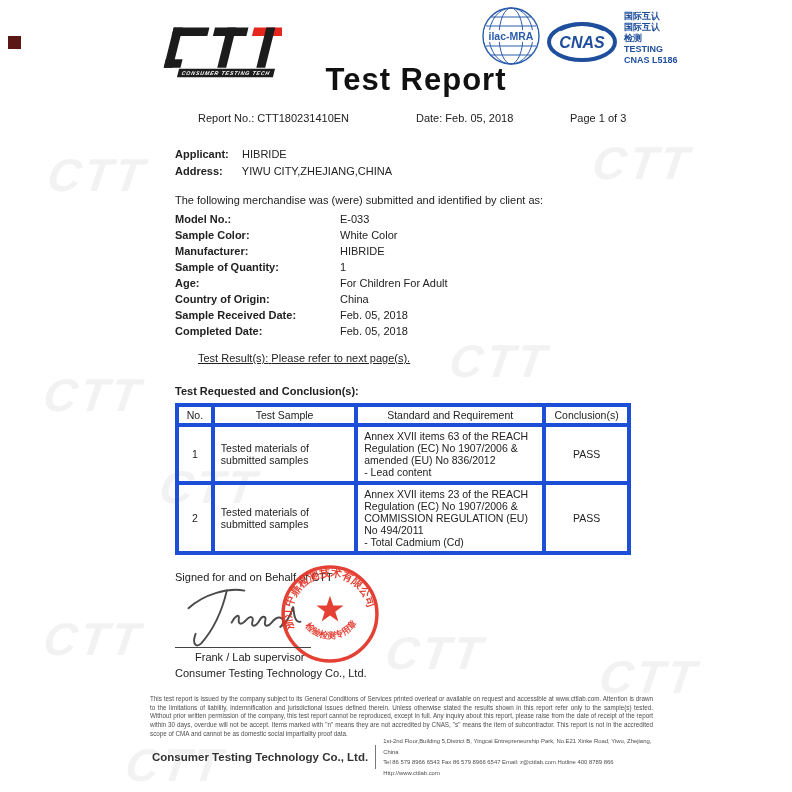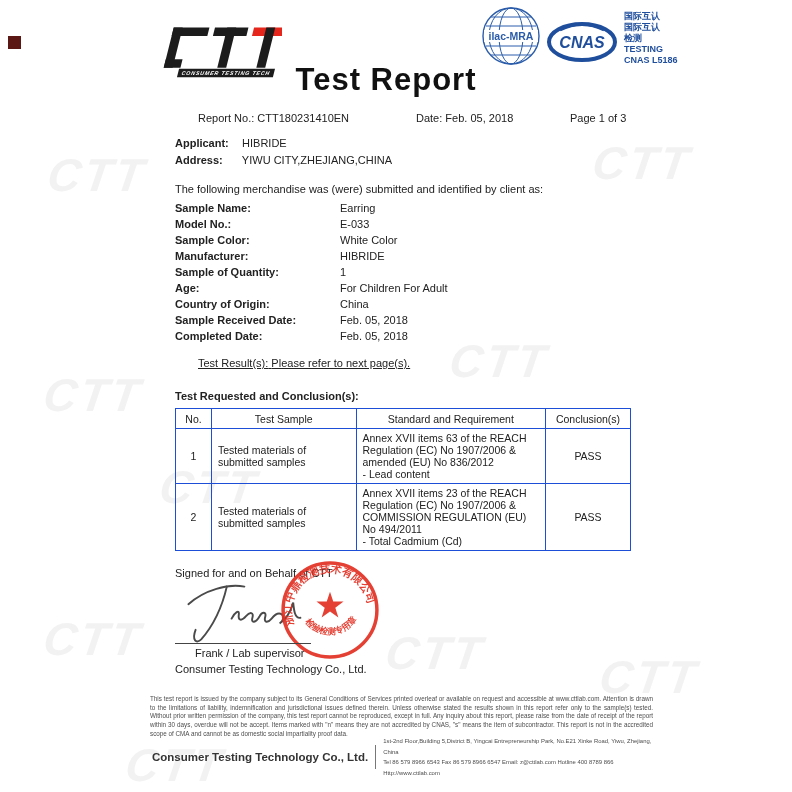--- a/index.html
+++ b/index.html
@@ -11,42 +11,42 @@
   
   .wm {
     position:absolute; font-weight:bold; font-style:italic; font-size:46px;
     letter-spacing:3px; color:rgba(110,110,110,0.09); transform:skewX(-8deg);
     pointer-events:none; user-select:none;
   }
   .scan-dot { position:absolute; left:8px; top:36px; width:13px; height:13px; background:#5a1714; }
   
   .logo-ctt { position:absolute; left:148px; top:22px; }
   .title {
-    position:absolute; left:136px; top:62px; width:500px; text-align:center;
+    position:absolute; left:166px; top:62px; width:500px; text-align:center;
     font-size:31px; font-weight:bold; color:#111; letter-spacing:1px;
   }
   .certs { position:absolute; left:480px; top:5px; display:flex; align-items:flex-start; }
   .cert-text {
     margin-left:6px; margin-top:6px; color:#1f4e9c; font-size:9px; font-weight:bold; line-height:11px;
   }
   
   .content { position:absolute; left:175px; top:112px; width:456px; font-size:11px; }
   .meta-row { display:grid; grid-template-columns:218px 177px auto; }
   .b { font-weight:normal;padding-left:23px; }
   .pair { line-height:17px; }
   .pair .lbl { display:inline-block; width:64px; font-weight:bold; }
-  .applicant-block { margin-top:11px; }
+  .applicant-block { margin-top:22px; }
   .intro { margin-top:13px; line-height:15px; }
   .sample-row { line-height:16px; }
   .sample-row .lbl { display:inline-block; width:165px; font-weight:bold; }
   .samples { margin-top:3px; }
   .result-line { margin-top:13px; text-decoration:underline; }
   .concl-heading { margin-top:21px; font-weight:bold; }
   table.ct { border-collapse:collapse; margin-top:6px; width:456px; font-size:10.5px; }
-  table.ct th, table.ct td { border:1px solid #1d4ed8; padding:3px 6px; vertical-align:middle; }
+  table.ct th, table.ct td { border:4px solid #1d4ed8; padding:3px 6px; vertical-align:middle; }
   table.ct th { font-weight:normal; text-align:center; height:20px; padding:2px 4px; }
   td.c { text-align:center; }
   td.std { white-space:pre-line; line-height:12px; padding:4px 6px; }
   col.w-no { width:36px; } col.w-sample { width:145px; } col.w-std { width:190px; } col.w-conc { width:85px; }
   
   .sig-section { position:relative; margin-top:16px; height:116px; }
   .sig-line { position:absolute; left:0; top:76px; width:136px; border-top:1px solid #444; }
   .sig-svg { position:absolute; left:2px; top:10px; }
   .sig-name-title { position:absolute; left:0; top:80px;padding-left:20px; }
   .sig-company { position:absolute; left:0; top:96px; }
@@ -133,21 +133,20 @@
       </div>
       <div class="pair">
         <span class="lbl">Address:</span>
         <span>YIWU CITY,ZHEJIANG,CHINA</span>
       </div>
     </div>
 
     <div class="intro">The following merchandise was (were) submitted and identified by client as:</div>
 
     <div class="samples">
-      <div class="sample-row"><span class="lbl">Sample Name:</span><span>Earring</span></div>
       <div class="sample-row"><span class="lbl">Model No.:</span><span>E-033</span></div>
       <div class="sample-row"><span class="lbl">Sample Color:</span><span>White Color</span></div>
       <div class="sample-row"><span class="lbl">Manufacturer:</span><span>HIBRIDE</span></div>
       <div class="sample-row"><span class="lbl">Sample of Quantity:</span><span>1</span></div>
       <div class="sample-row"><span class="lbl">Age:</span><span>For Children For Adult</span></div>
       <div class="sample-row"><span class="lbl">Country of Origin:</span><span>China</span></div>
       <div class="sample-row"><span class="lbl">Sample Received Date:</span><span>Feb. 05, 2018</span></div>
       <div class="sample-row"><span class="lbl">Completed Date:</span><span>Feb. 05, 2018</span></div>
     </div>
 

